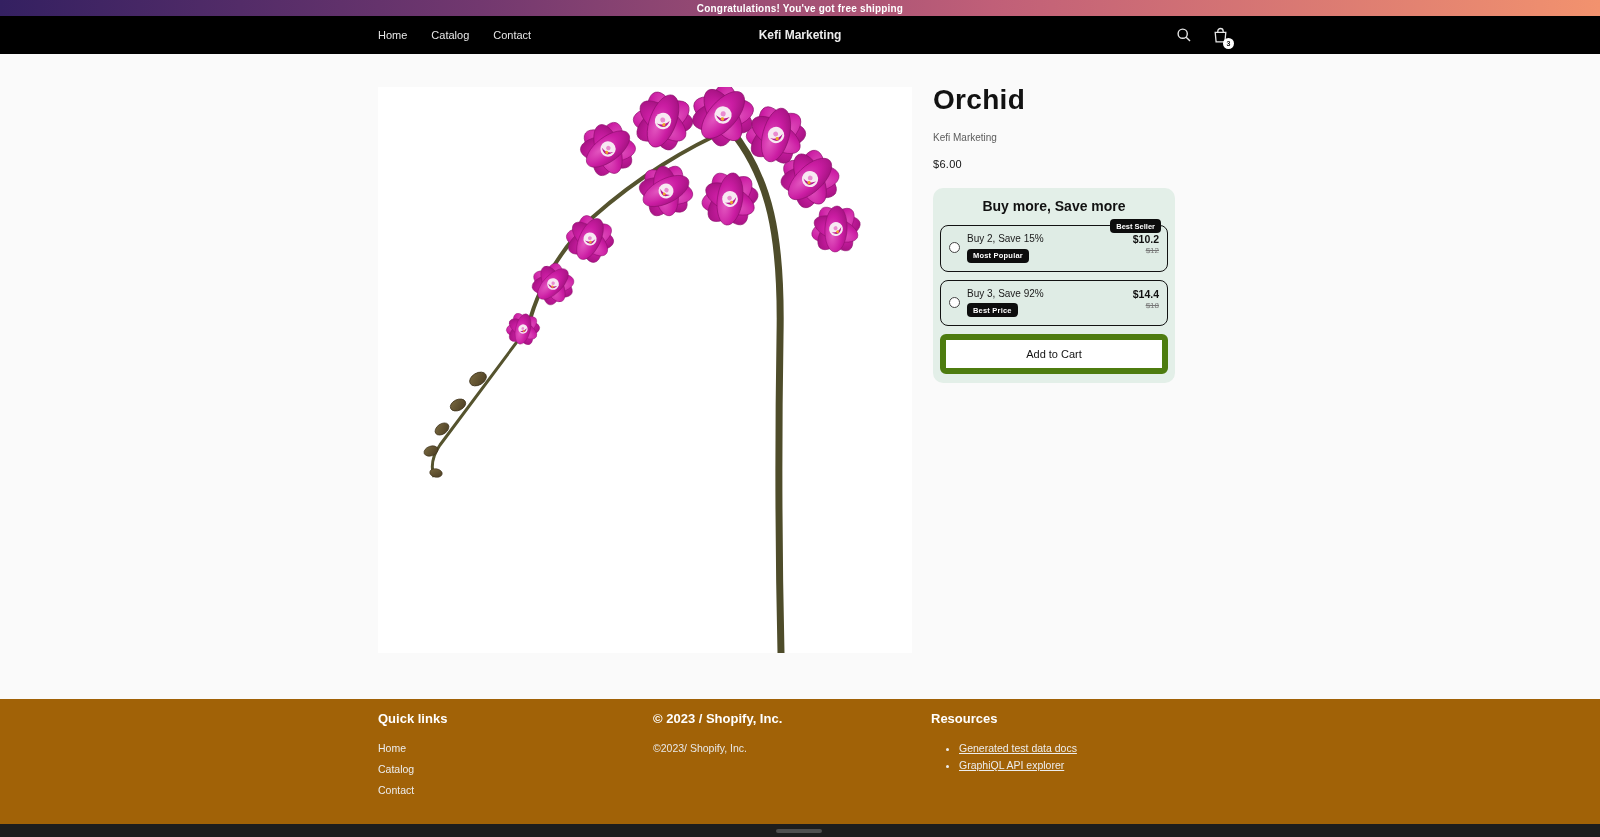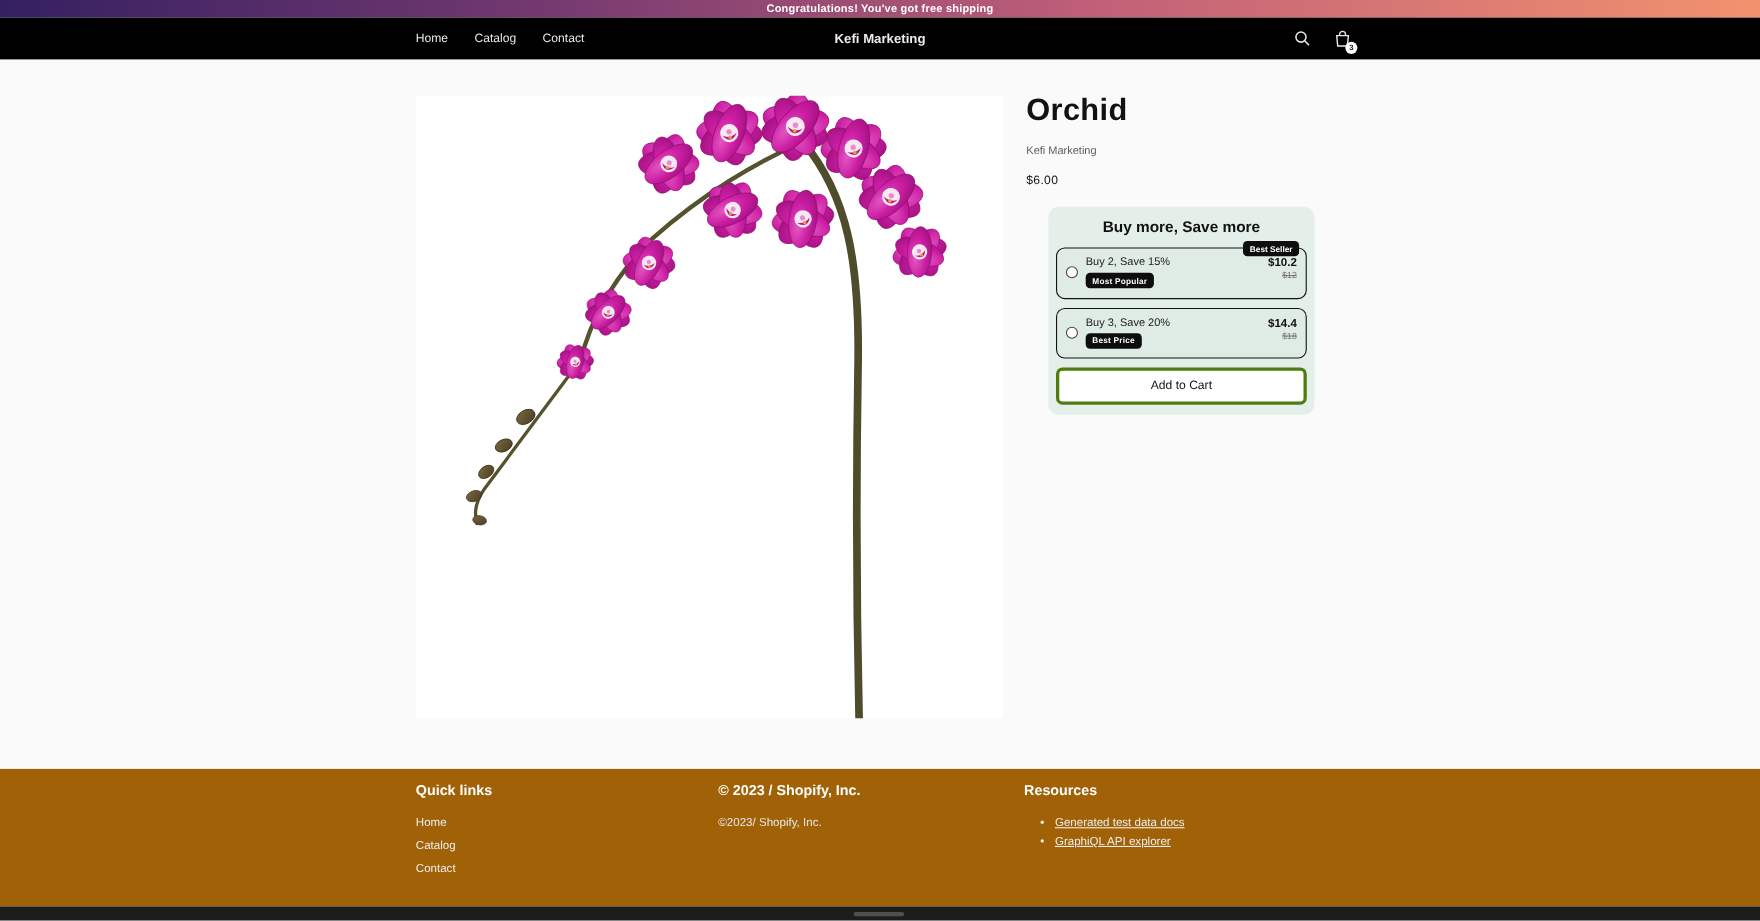--- a/index.html
+++ b/index.html
@@ -26,39 +26,39 @@
   .main { position:relative; height:645px; }
   .product-media { position:absolute; left:378px; top:33px; width:534px; height:566px; background:#fff; }
   .product-media svg { display:block; }
 
   .product-info { position:absolute; left:933px; top:30px; width:242px; }
   .product-title { font-size:28px; font-weight:bold; color:#121212; letter-spacing:.3px; }
   .product-vendor { margin-top:16px; font-size:10px; color:#5c5c5c; }
   .product-price { margin-top:15px; font-size:11px; color:#121212; letter-spacing:.3px; }
 
   
-  .offer-widget { position:absolute; left:933px; top:134px; width:242px; background:#e3efe8; border-radius:10px; padding:10px 7px 9px;margin-left:20px; }
+  .offer-widget { position:absolute; left:933px; top:134px; width:242px; background:#e3efe8; border-radius:10px; padding:10px 7px 9px; }
   .offer-title { text-align:center; font-size:14px; font-weight:bold; color:#111; margin-bottom:11px; }
   .offer-option { position:relative; border:1.5px solid #121212; border-radius:8px; background:#dfece5;
     padding:7px 10px 8px 26px; margin-bottom:8px; min-height:44px; cursor:pointer; }
   .offer-option.selected { background:#fdf3f3; border-width:2px; }
   .radio { position:absolute; left:8px; top:50%; margin-top:-6px; width:11px; height:11px; border:1.5px solid #444;
     border-radius:50%; background:#fff; }
   .offer-option.selected .radio { border-color:#111; }
   .offer-option.selected .radio::after { content:""; position:absolute; left:1.5px; top:1.5px; width:5px; height:5px;
     background:#111; border-radius:50%; }
   .opt-label { font-size:10px; color:#1a1a1a; }
   .opt-badge { display:inline-block; margin-top:4px; background:#0d0d0d; color:#fff; font-size:7.5px; font-weight:bold;
     padding:2.5px 6px; border-radius:4px; letter-spacing:.2px; }
   .opt-prices { position:absolute; right:8px; top:7px; text-align:right; }
   .opt-price { font-size:10.5px; font-weight:bold; color:#111; }
   .opt-compare { font-size:8px; color:#777; text-decoration:line-through; margin-top:1px; }
   .corner-tag { position:absolute; top:-7px; right:6px; background:#0d0d0d; color:#fff; font-size:7.5px; font-weight:bold;
     padding:2.5px 6px; border-radius:4px; z-index:3; }
-  .add-to-cart { display:block; width:100%; margin-top:3px; background:#fff; border:3px solid #4d7c0f; border-radius:6px;
+  .add-to-cart { display:block; width:100%; margin-top:3px; background:#fff; border:6px solid #4d7c0f; border-radius:6px;
     padding:8px 12px; font-size:11px; color:#121212; text-align:center; cursor:pointer; font-family:inherit; }
 
   
   .site-footer { position:absolute; left:0; top:699px; width:1600px; height:125px; background:#a16207; color:#fff; }
   .footer-cols { display:grid; grid-template-columns: 275px 278px 1fr; padding:12px 378px 0; }
   .footer-h { font-size:13px; font-weight:bold; margin-bottom:16px; }
   .footer-links a { display:block; color:#ededed; font-size:10.5px; text-decoration:none; margin-bottom:9px; }
   .footer-copy-sub { font-size:10.5px; color:#e8e8e8; }
   .resources ul { list-style:disc; margin-left:28px; }
   .resources li { font-size:10.5px; margin-bottom:5px; color:#ededed; }
@@ -174,21 +174,21 @@
         <div class="opt-label">Buy 2, Save 15%</div>
         <span class="opt-badge">Most Popular</span>
         <div class="opt-prices">
           <div class="opt-price">$10.2</div>
           <div class="opt-compare">$12</div>
         </div>
       </div>
 
       <div class="offer-option">
         <span class="radio"></span>
-        <div class="opt-label">Buy 3, Save 20%</div>
+        <div class="opt-label">Buy 3, Save 92%</div>
         <span class="opt-badge">Best Price</span>
         <div class="opt-prices">
           <div class="opt-price">$14.4</div>
           <div class="opt-compare">$18</div>
         </div>
       </div>
 
       <button class="add-to-cart">Add to Cart</button>
     </div>
   </main>

